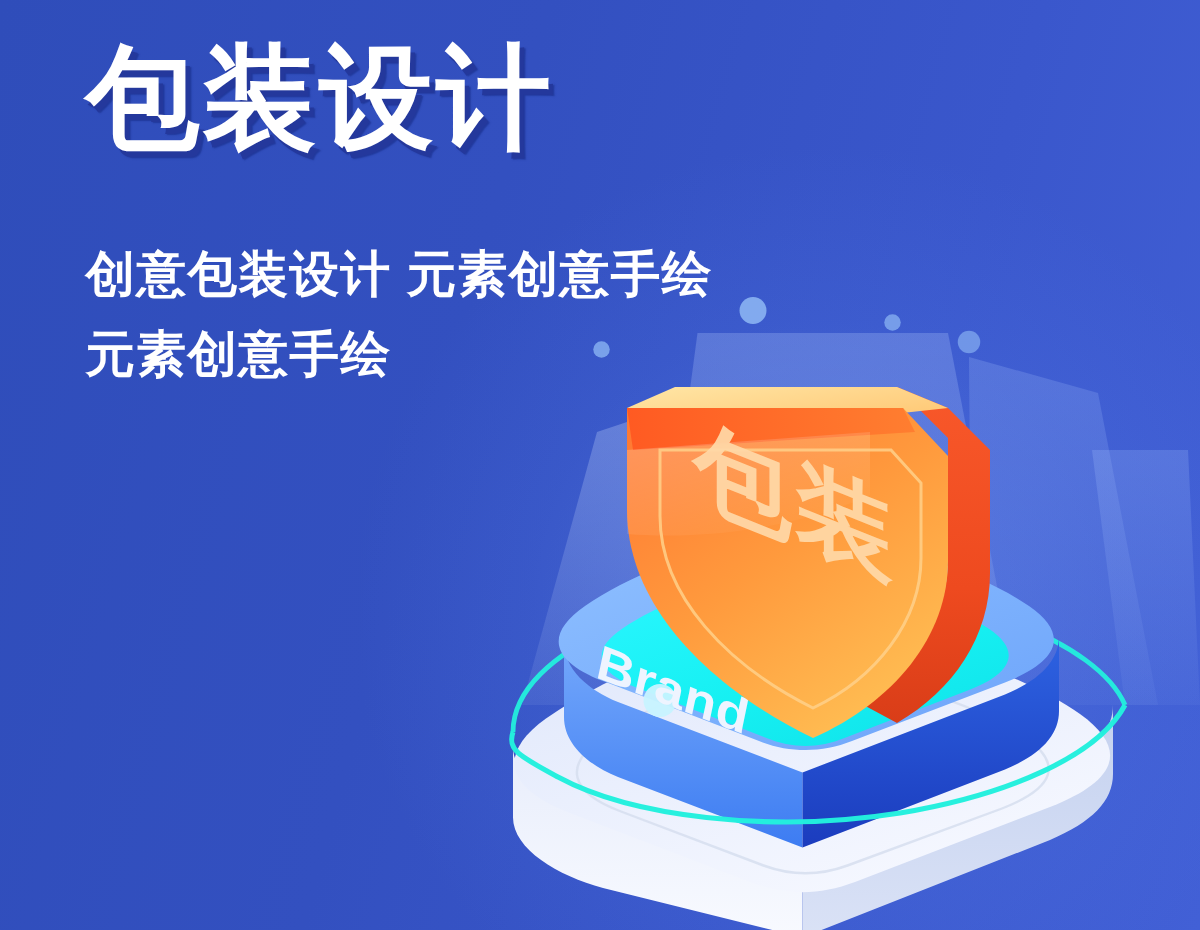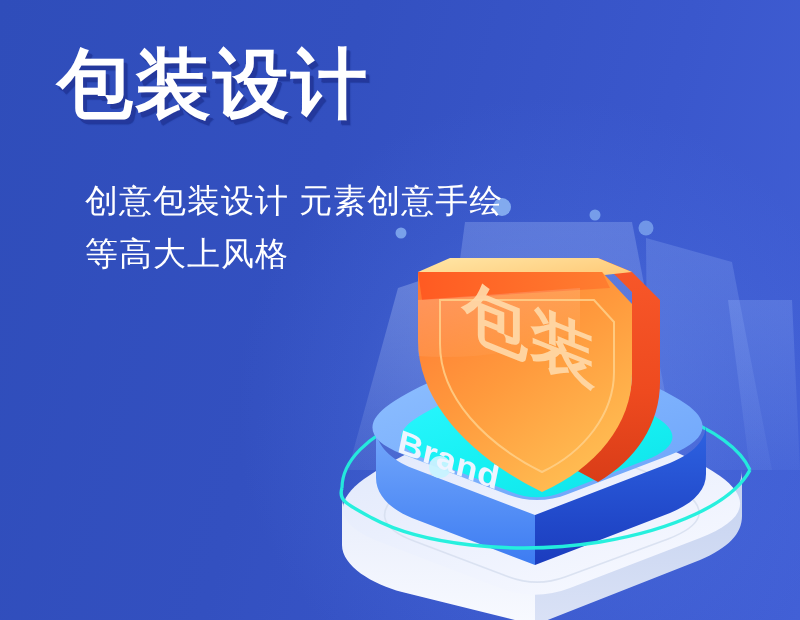--- a/index.html
+++ b/index.html
@@ -28,42 +28,41 @@
     width: 620px;
     height: 560px;
     background: radial-gradient(ellipse at 50% 55%, rgba(120,165,255,0.30) 0%, rgba(90,135,240,0.12) 45%, rgba(60,95,210,0) 72%);
     pointer-events: none;
   }
 
   
   .text-block {
     position: absolute;
     left: 57px;
-    top: 46px;
+    top: 28px;
     width: 470px;
     z-index: 30;
   }
   .headline {
     font-size: 76px;
     line-height: 1.0;
     font-weight: 700;
     color: #ffffff;
     letter-spacing: 2px;
     margin: 0 0 0 0;
     text-shadow: 3px 4px 0 #24389c, 4px 5px 1px rgba(20,40,130,0.55);
     white-space: nowrap;
   }
   .subtitle {
     margin-top: 52px;
     font-size: 33px;
     line-height: 1.62;
-    font-weight: 400;
+    font-weight: 700;
     color: #ffffff;
     letter-spacing: 1px;
-    margin-left: 28px;
   }
   .subtitle .line { display: block; white-space: nowrap; }
 
   
   .illustration {
     position: absolute;
     left: 280px;
     top: 0;
     width: 520px;
     height: 620px;
@@ -227,17 +226,17 @@
       </g>
 
       <path d="M 470,470 C 452,504 392,530 320,542 C 232,556 140,544 92,518 C 66,504 58,500 62,488" fill="none" stroke="#23f0dd" stroke-width="3.4" opacity="0.98"></path>
     </svg>
   </div>
 
   <div class="text-block">
     <h1 class="headline">包装设计</h1>
     <div class="subtitle">
       <span class="line">创意包装设计 元素创意手绘</span>
-      <span class="line">等高大上风格</span>
+      <span class="line">元素创意手绘</span>
     </div>
   </div>
 
 </div>
 
 </body></html>

